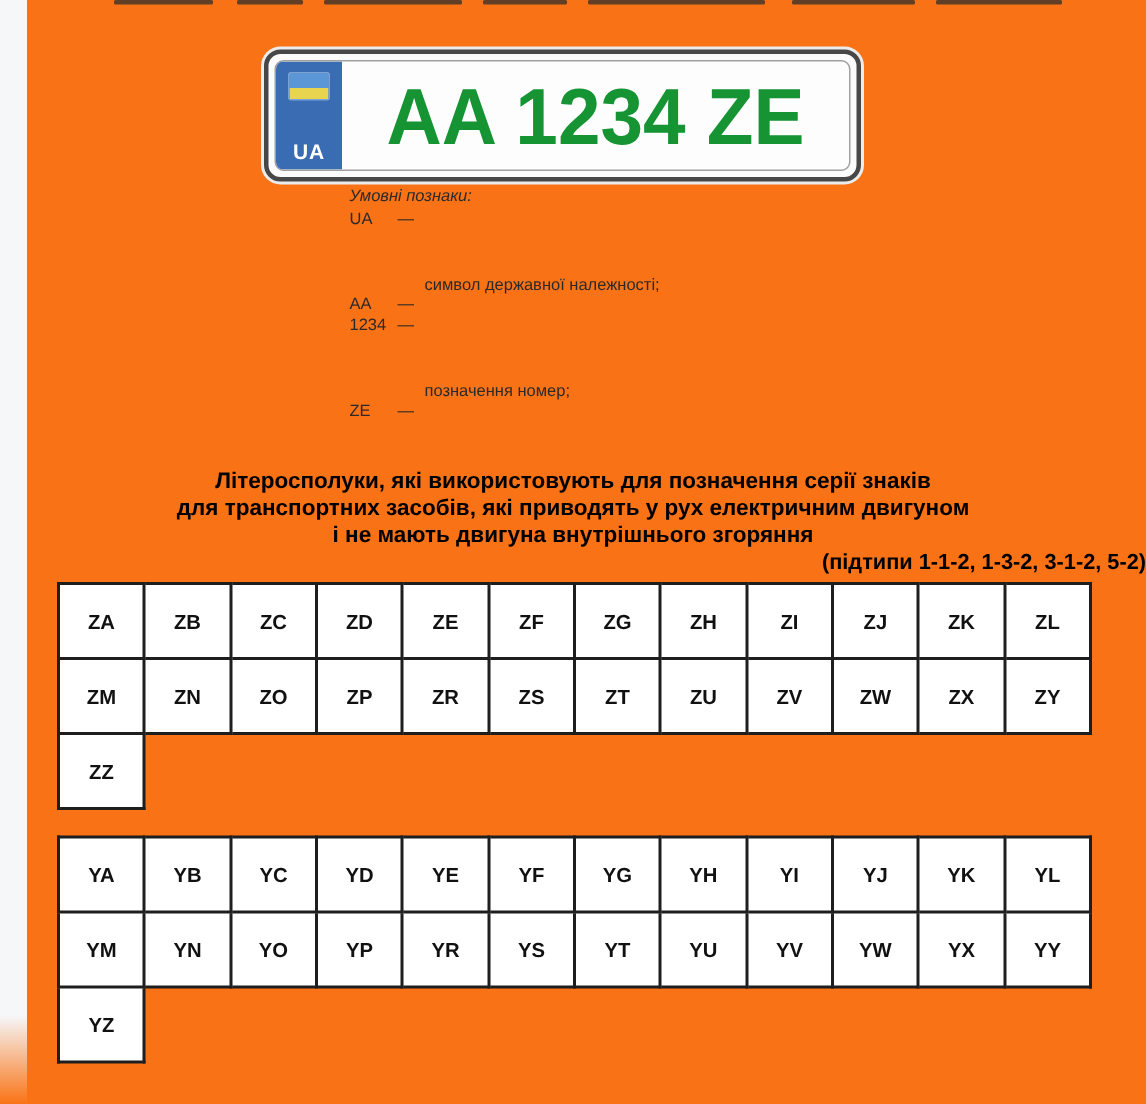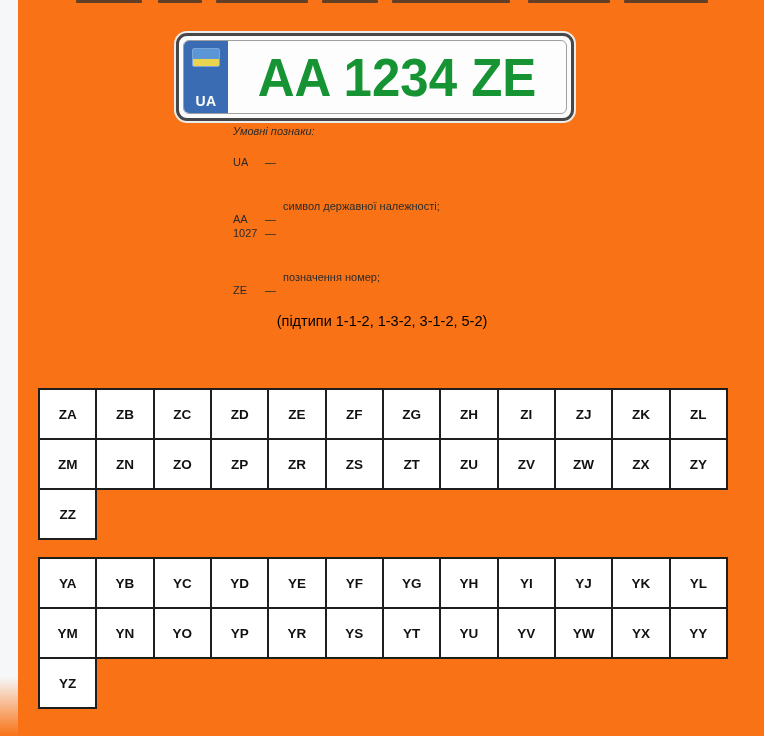--- a/index.html
+++ b/index.html
@@ -48,34 +48,34 @@
   .ua-code { color: #ffffff; font-weight: 700; font-size: 14px; letter-spacing: .5px; }
   .plate-num {
     flex: 1; display: flex; align-items: center; justify-content: center;
     color: #169434; font-weight: 700; font-size: 51px;
     white-space: nowrap; transform: scaleY(1.04);
     letter-spacing: 0px;
   }
 
   
   .legend { position: absolute; left: 233px; top: 125px; width: 305px; font-size: 11px; line-height: 13.5px; color: #2a2a2a; }
-  .legend-title { font-style: italic; margin-bottom: 17px; }
+  .legend-title { font-style: italic; margin-bottom: 1px; }
   .legend-item { display: flex; }
   .legend-term { width: 32px; flex: none; }
   .legend-dash { width: 18px; flex: none; }
   .legend-desc { white-space: pre-line; margin-top: 44px; }
   .subtype-caption {
     position: absolute; left: 233px; top: 249px; width: 305px;
     text-align: center; font-size: 13.5px; color: #2a2a2a;
   }
 
   
   .section-heading { position: absolute; left: 0; top: 312px; width: 764px; text-align: center; color: #000; }
   .heading-title { font-weight: 700; font-size: 15px; line-height: 18px; white-space: pre-line; }
-  .heading-subtypes { font-weight: 400; font-size: 14.5px; line-height: 18px; }
+  .heading-subtypes { font-weight: 700; font-size: 14.5px; line-height: 18px; text-align: right; }
 
   
   .ltable { position: absolute; left: 38px; border-collapse: collapse; table-layout: fixed; width: 690px; }
   .ltable-z { top: 388px; }
   .ltable-y { top: 557px; }
   .ltable td.lcell {
     border: 2px solid #1e1e1e; height: 48px; padding: 0;
     text-align: center; vertical-align: middle;
     font-weight: 700; font-size: 13.5px; color: #111;
     background: #fff;
@@ -114,32 +114,35 @@
     <div class="legend-item">
       <span class="legend-term">UA</span>
       <span class="legend-dash">—</span>
       <span class="legend-desc">символ державної належності;</span>
     </div>
     <div class="legend-item">
       <span class="legend-term">AA</span>
       <span class="legend-dash">—</span>
     </div>
     <div class="legend-item">
-      <span class="legend-term">1027</span>
+      <span class="legend-term">1234</span>
       <span class="legend-dash">—</span>
       <span class="legend-desc">позначення номер;</span>
     </div>
     <div class="legend-item">
       <span class="legend-term">ZE</span>
       <span class="legend-dash">—</span>
     </div>
   </div>
 
 
   <div class="section-heading">
+    <div class="heading-title">Літеросполуки, які використовують для позначення серії знаків
+для транспортних засобів, які приводять у рух електричним двигуном
+і не мають двигуна внутрішнього згоряння</div>
     <div class="heading-subtypes">(підтипи 1-1-2, 1-3-2, 3-1-2, 5-2)</div>
   </div>
 
   <table class="ltable ltable-z">
     <tbody>
       <tr>
           <td class="lcell">ZA</td>
           <td class="lcell">ZB</td>
           <td class="lcell">ZC</td>
           <td class="lcell">ZD</td>

